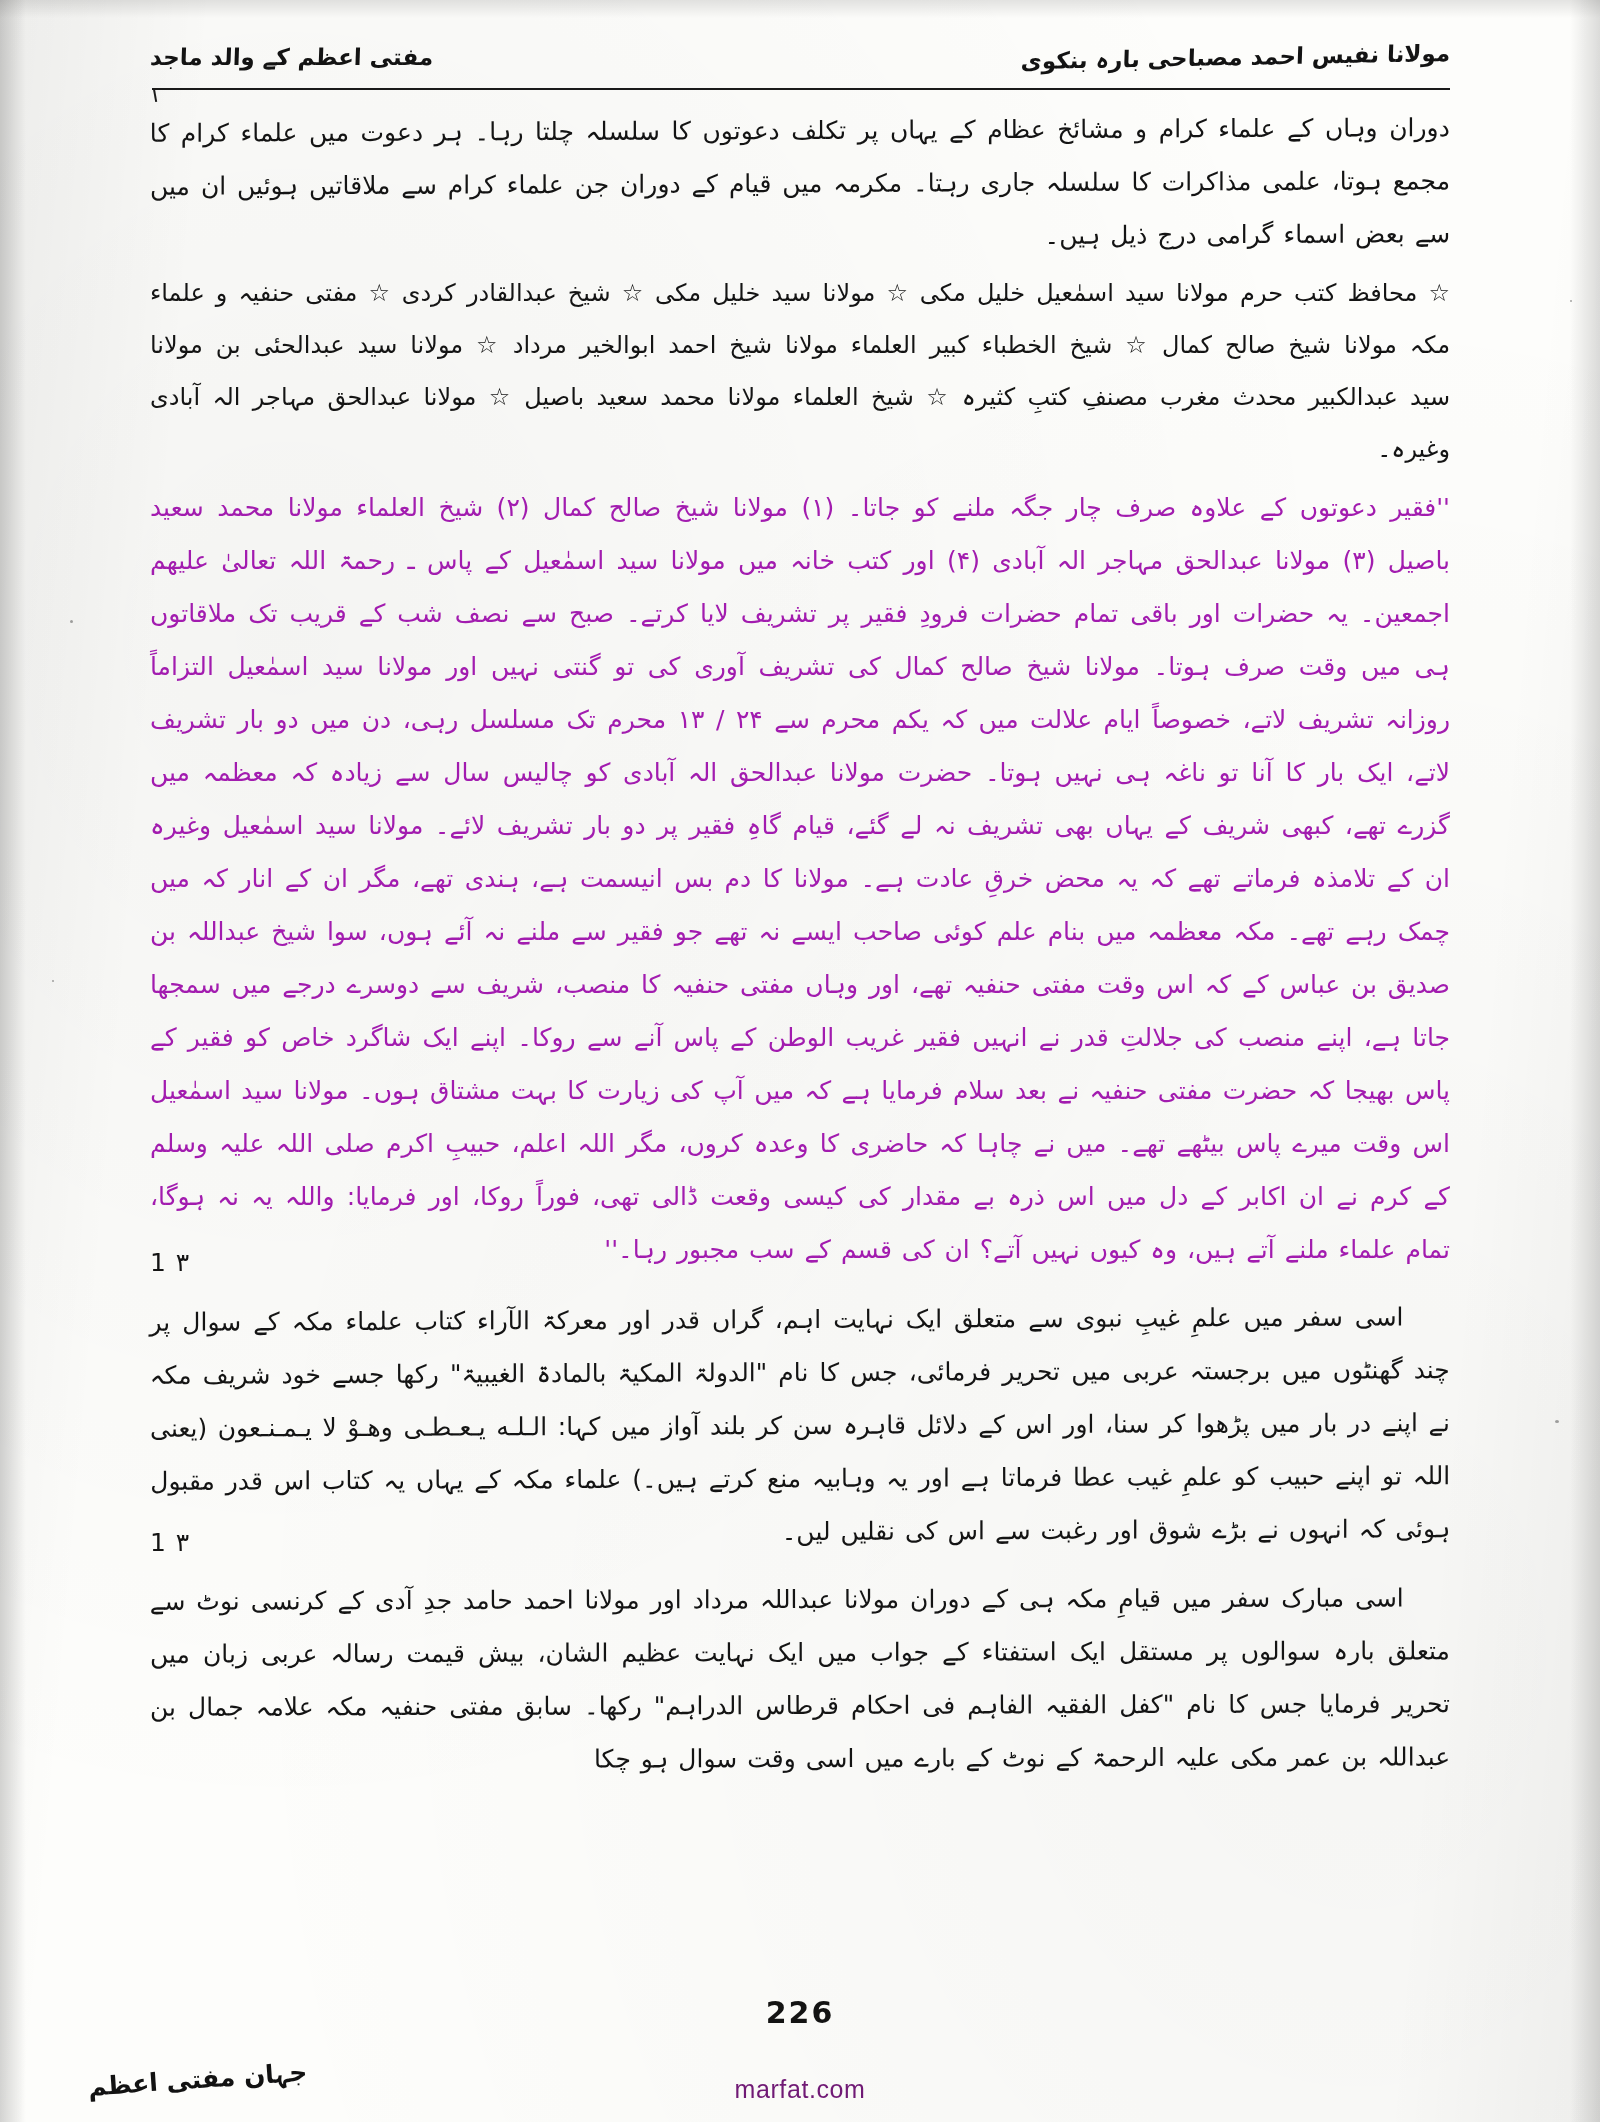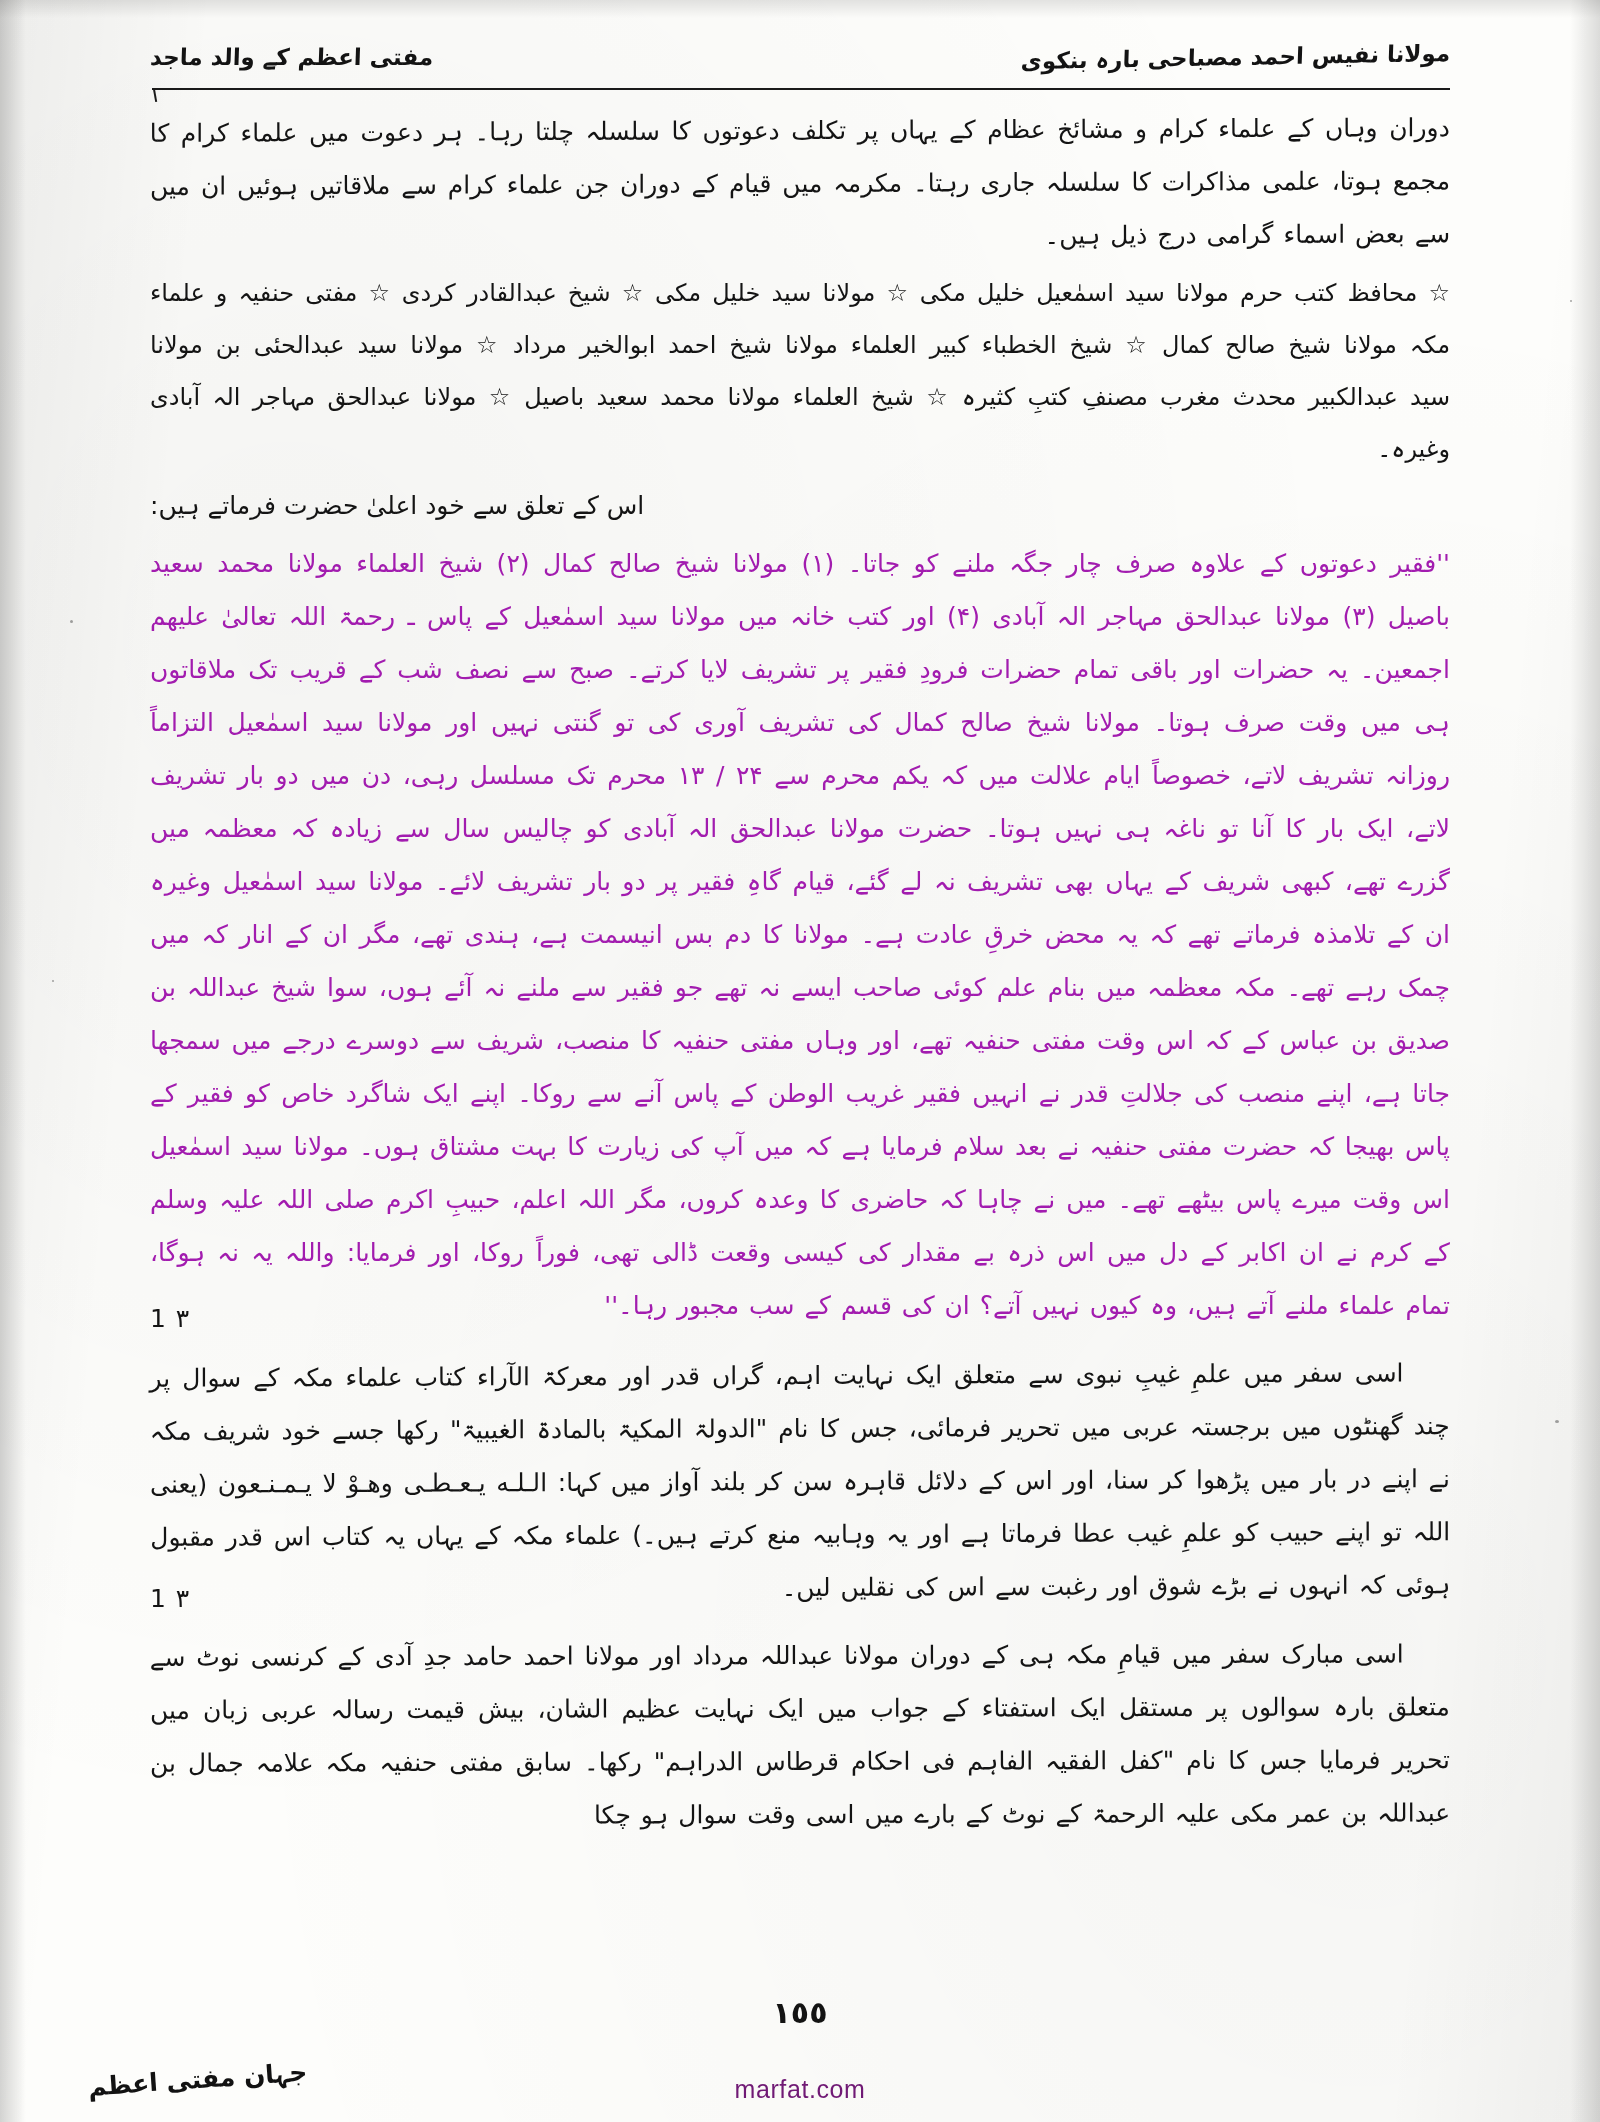--- a/index.html
+++ b/index.html
@@ -208,33 +208,32 @@
     <div class="header-text header-left">مولانا نفیس احمد مصباحی بارہ بنکوی</div>
   </div>
   <div class="header-rule"></div>
 
   <div class="body-col">
 
     <p class="para tilt-a">دوران وہاں کے علماء کرام و مشائخ عظام کے یہاں پر تکلف دعوتوں کا سلسلہ چلتا رہا۔ ہر دعوت میں علماء کرام کا مجمع ہوتا، علمی مذاکرات کا سلسلہ جاری رہتا۔ مکرمہ میں قیام کے دوران جن علماء کرام سے ملاقاتیں ہوئیں ان میں سے بعض اسماء گرامی درج ذیل ہیں۔</p>
 
     <p class="starline">☆ محافظ کتب حرم مولانا سید اسمٰعیل خلیل مکی ☆ مولانا سید خلیل مکی ☆ شیخ عبدالقادر کردی ☆ مفتی حنفیہ و علماء مکہ مولانا شیخ صالح کمال ☆ شیخ الخطباء کبیر العلماء مولانا شیخ احمد ابوالخیر مرداد ☆ مولانا سید عبدالحئی بن مولانا سید عبدالکبیر محدث مغرب مصنفِ کتبِ کثیرہ ☆ شیخ العلماء مولانا محمد سعید باصیل ☆ مولانا عبدالحق مہاجر الہ آبادی وغیرہ۔</p>
 
-    <p class="lead-in">اس کے تعلق سے خود اعلیٰ حضرت فرماتے ہیں:</p>
 
     <p class="quote-block tilt-b">''فقیر دعوتوں کے علاوہ صرف چار جگہ ملنے کو جاتا۔ (۱) مولانا شیخ صالح کمال (۲) شیخ العلماء مولانا محمد سعید باصیل (۳) مولانا عبدالحق مہاجر الہ آبادی (۴) اور کتب خانہ میں مولانا سید اسمٰعیل کے پاس ـ رحمۃ اللہ تعالیٰ علیھم اجمعین۔ یہ حضرات اور باقی تمام حضرات فرودِ فقیر پر تشریف لایا کرتے۔ صبح سے نصف شب کے قریب تک ملاقاتوں ہی میں وقت صرف ہوتا۔ مولانا شیخ صالح کمال کی تشریف آوری کی تو گنتی نہیں اور مولانا سید اسمٰعیل التزاماً روزانہ تشریف لاتے، خصوصاً ایام علالت میں کہ یکم محرم سے ۲۴ / ۱۳ محرم تک مسلسل رہی، دن میں دو بار تشریف لاتے، ایک بار کا آنا تو ناغہ ہی نہیں ہوتا۔ حضرت مولانا عبدالحق الہ آبادی کو چالیس سال سے زیادہ کہ معظمہ میں گزرے تھے، کبھی شریف کے یہاں بھی تشریف نہ لے گئے، قیام گاہِ فقیر پر دو بار تشریف لائے۔ مولانا سید اسمٰعیل وغیرہ ان کے تلامذہ فرماتے تھے کہ یہ محض خرقِ عادت ہے۔ مولانا کا دم بس انیسمت ہے، ہندی تھے، مگر ان کے انار کہ میں چمک رہے تھے۔ مکہ معظمہ میں بنام علم کوئی صاحب ایسے نہ تھے جو فقیر سے ملنے نہ آئے ہوں، سوا شیخ عبداللہ بن صدیق بن عباس کے کہ اس وقت مفتی حنفیہ تھے، اور وہاں مفتی حنفیہ کا منصب، شریف سے دوسرے درجے میں سمجھا جاتا ہے، اپنے منصب کی جلالتِ قدر نے انہیں فقیر غریب الوطن کے پاس آنے سے روکا۔ اپنے ایک شاگرد خاص کو فقیر کے پاس بھیجا کہ حضرت مفتی حنفیہ نے بعد سلام فرمایا ہے کہ میں آپ کی زیارت کا بہت مشتاق ہوں۔ مولانا سید اسمٰعیل اس وقت میرے پاس بیٹھے تھے۔ میں نے چاہا کہ حاضری کا وعدہ کروں، مگر اللہ اعلم، حبیبِ اکرم صلی اللہ علیہ وسلم کے کرم نے ان اکابر کے دل میں اس ذرہ بے مقدار کی کیسی وقعت ڈالی تھی، فوراً روکا، اور فرمایا: واللہ یہ نہ ہوگا، تمام علماء ملنے آتے ہیں، وہ کیوں نہیں آتے؟ ان کی قسم کے سب مجبور رہا۔''</p>
 
     <p class="para" style="text-align:left; margin-top:-46px;">۳ 1</p>
 
     <p class="para indent tilt-a">اسی سفر میں علمِ غیبِ نبوی سے متعلق ایک نہایت اہم، گراں قدر اور معرکۃ الآراء کتاب علماء مکہ کے سوال پر چند گھنٹوں میں برجستہ عربی میں تحریر فرمائی، جس کا نام "الدولۃ المکیۃ بالمادۃ الغیبیۃ" رکھا جسے خود شریف مکہ نے اپنے در بار میں پڑھوا کر سنا، اور اس کے دلائل قاہرہ سن کر بلند آواز میں کہا: الـلـه يـعـطـى وهـوْ لا يـمـنـعون (یعنی اللہ تو اپنے حبیب کو علمِ غیب عطا فرماتا ہے اور یہ وہابیہ منع کرتے ہیں۔) علماء مکہ کے یہاں یہ کتاب اس قدر مقبول ہوئی کہ انہوں نے بڑے شوق اور رغبت سے اس کی نقلیں لیں۔</p>
 
     <p class="para" style="text-align:left; margin-top:-46px;">۳ 1</p>
 
     <p class="para indent tilt-b">اسی مبارک سفر میں قیامِ مکہ ہی کے دوران مولانا عبداللہ مرداد اور مولانا احمد حامد جدِ آدی کے کرنسی نوٹ سے متعلق بارہ سوالوں پر مستقل ایک استفتاء کے جواب میں ایک نہایت عظیم الشان، بیش قیمت رسالہ عربی زبان میں تحریر فرمایا جس کا نام "کفل الفقیہ الفاہم فی احکام قرطاس الدراہم" رکھا۔ سابق مفتی حنفیہ مکہ علامہ جمال بن عبداللہ بن عمر مکی علیہ الرحمۃ کے نوٹ کے بارے میں اسی وقت سوال ہو چکا</p>
 
   </div>
 
-  <div class="page-number">١٥٥</div>
+  <div class="page-number">226</div>
 
   <div class="footer-brand">جہان مفتی اعظم</div>
 
   <div class="watermark">marfat.com</div>
 
 </div>
 
 </body></html>

